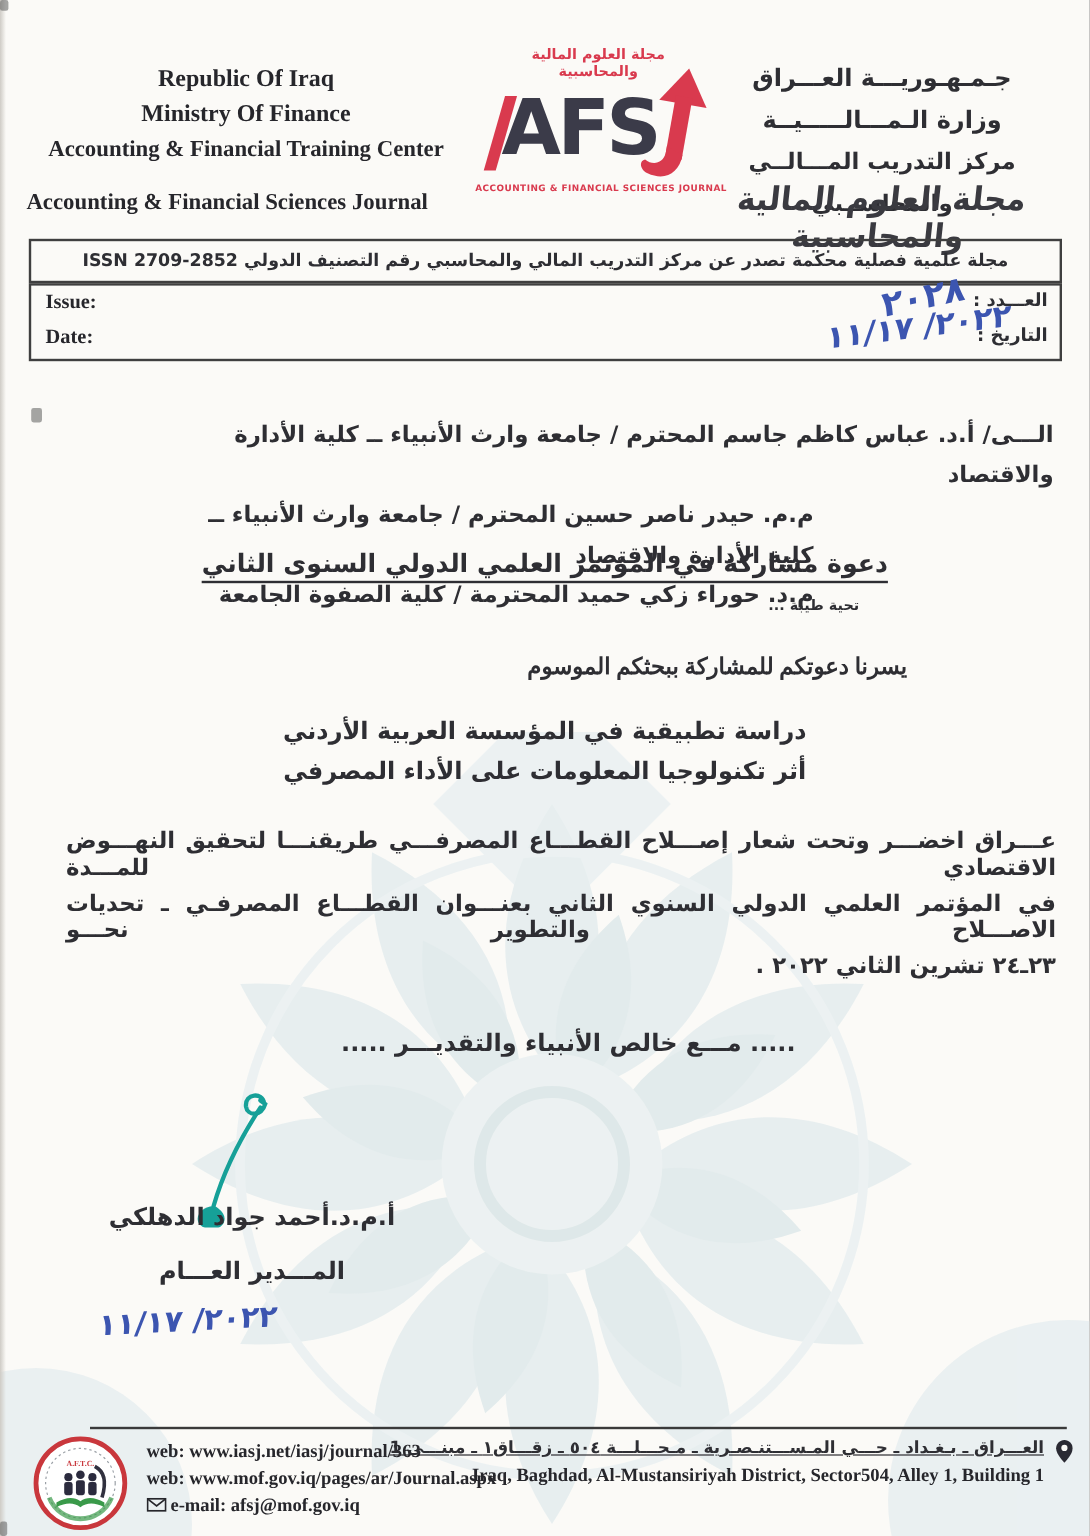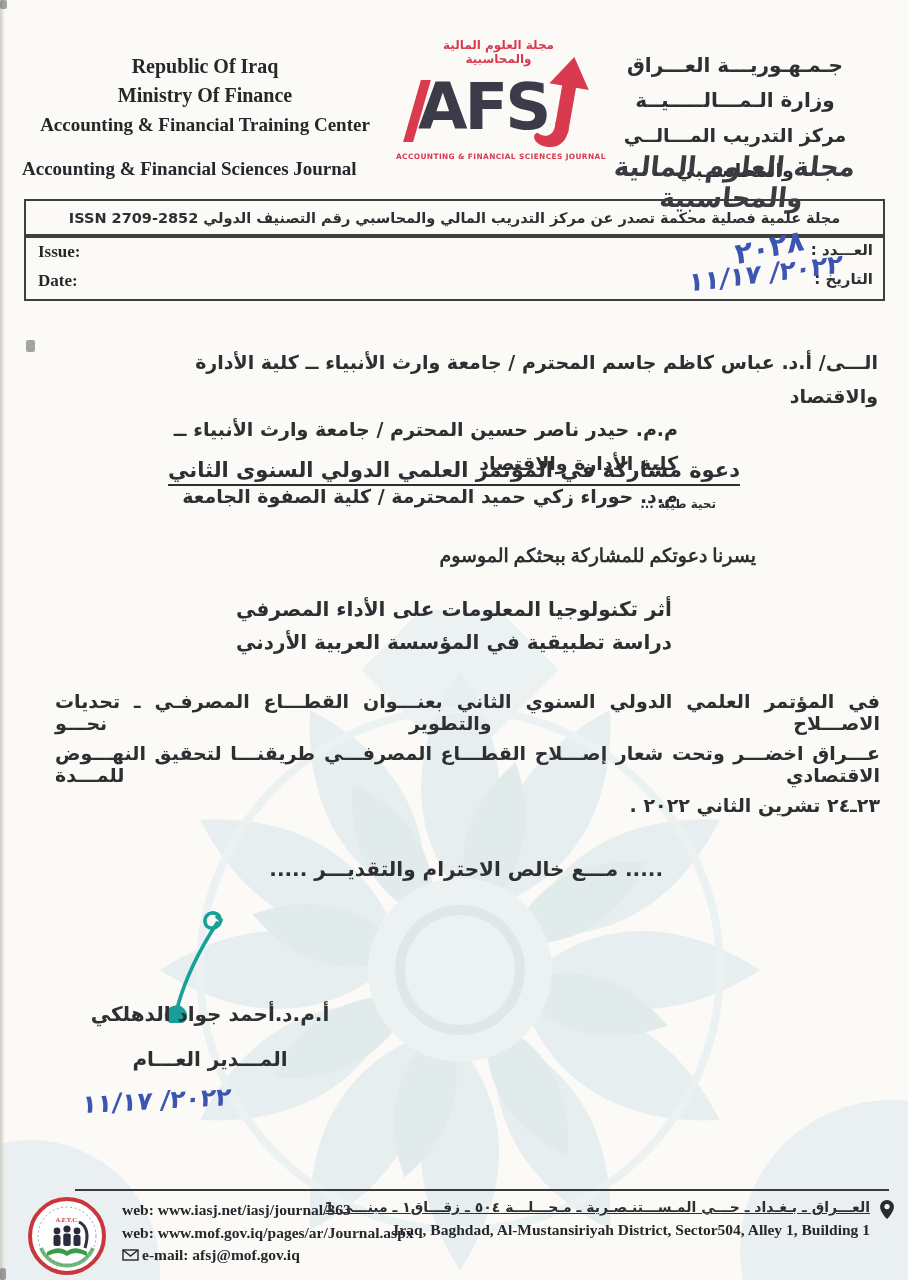--- a/index.html
+++ b/index.html
@@ -150,31 +150,31 @@
     <div class="indent">م.م. حيدر ناصر حسين المحترم /  جامعة وارث الأنبياء  ــ كلية الأدارة والاقتصاد</div>
     <div class="indent">م.د. حوراء زكي حميد المحترمة / كلية الصفوة الجامعة</div>
   </div>
 
   <div class="abs ar subject">دعوة مشاركة في المؤتمر العلمي الدولي السنوى الثاني</div>
 
   <div class="abs ar greeting">تحية طيبة ...</div>
   <div class="abs ar intro">يسرنا دعوتكم للمشاركة ببحثكم الموسوم</div>
 
   <div class="abs ar paper-title">
+    <div>دراسة تطبيقية في المؤسسة العربية الأردني</div>
     <div>أثر تكنولوجيا المعلومات على الأداء المصرفي</div>
-    <div>دراسة تطبيقية في المؤسسة العربية الأردني</div>
   </div>
 
   <div class="abs ar body-par">
+    <div class="jline">عـــراق اخضـــر وتحت شعار  إصـــلاح القطـــاع المصرفـــي طريقنـــا  لتحقيق النهـــوض الاقتصادي للمـــدة</div>
     <div class="jline">في المؤتمر العلمي الدولي السنوي الثاني بعنـــوان  القطـــاع المصرفـي ـ تحديات الاصـــلاح والتطوير نحـــو</div>
-    <div class="jline">عـــراق اخضـــر وتحت شعار  إصـــلاح القطـــاع المصرفـــي طريقنـــا  لتحقيق النهـــوض الاقتصادي للمـــدة</div>
     <div class="rline">٢٣ـ٢٤ تشرين الثاني ٢٠٢٢ .</div>
   </div>
 
-  <div class="abs ar closing">..... مـــع خالص الاحترام  والتقديـــر .....</div>
+  <div class="abs ar closing">..... مـــع خالص الأنبياء  والتقديـــر .....</div>
 
   <svg class="abs" style="left:128px;top:905px" width="110" height="118" viewBox="0 0 110 118">
     <g stroke="#16a098" fill="none" stroke-width="3.6" stroke-linecap="round">
       <path d="M92,14 c-1,-9 -16,-8 -15,3 c1,8 13,9 16,-2 l-4,-3"></path>
       <path d="M89,18 C72,44 58,72 50,100"></path>
     </g>
     <path d="M50,100 c-13,1 -18,13 -8,18 c13,6 24,-7 12,-16 c-2,-1.5 -3,-2 -4,-2 z" fill="#16a098"></path>
   </svg>
   <div class="abs ar sig-name">أ.م.د.أحمد جواد الدهلكي</div>
   <div class="abs ar sig-title">المـــدير العـــام</div>

